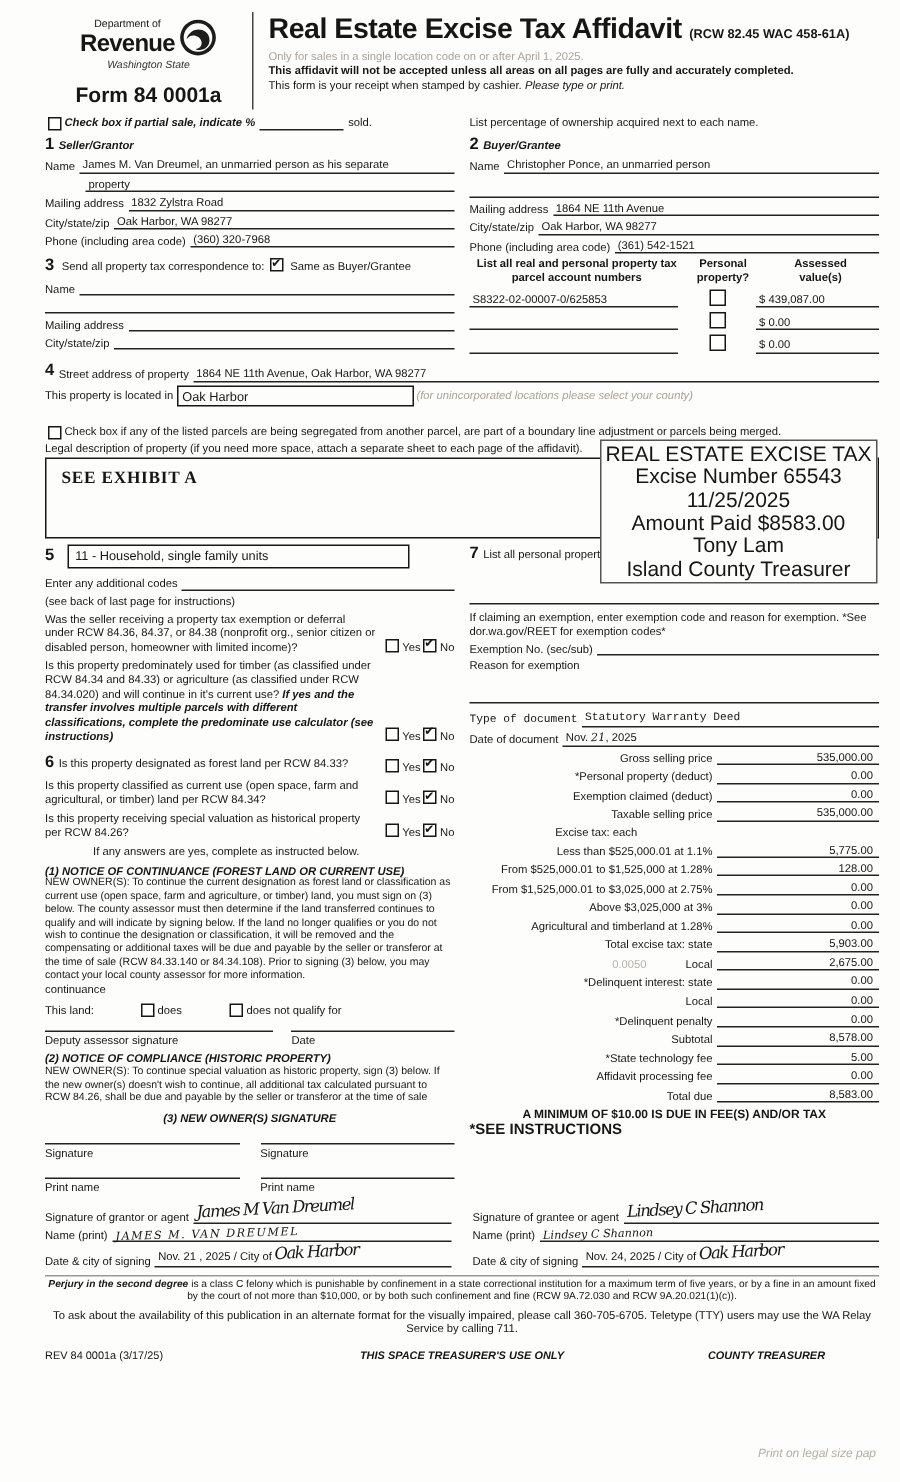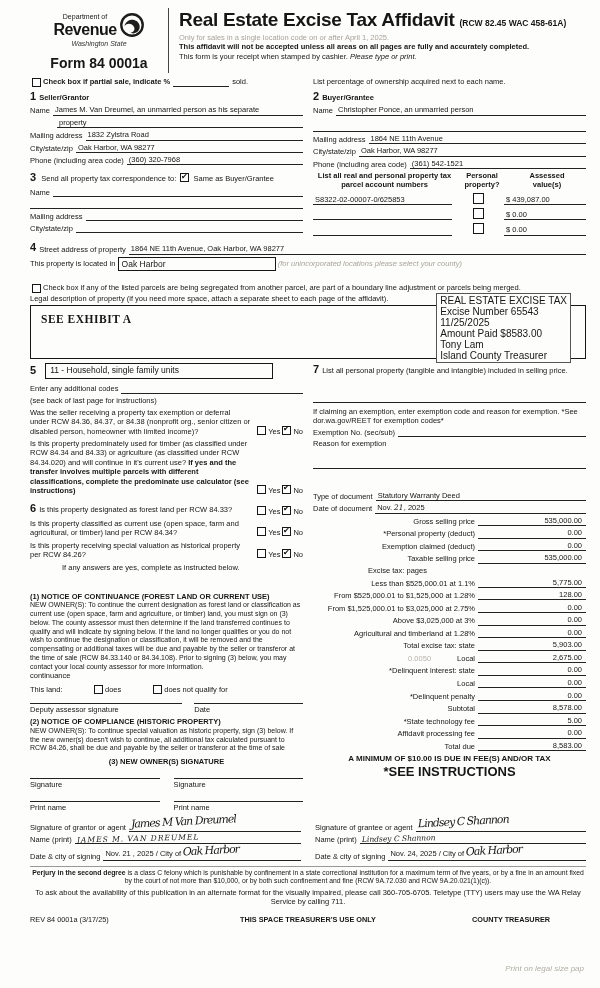--- a/index.html
+++ b/index.html
@@ -15,21 +15,21 @@
   .logo .fn{font-size:14px;font-weight:bold;margin-top:6px;}
   .logorow{display:flex;align-items:center;justify-content:center;gap:2px;}
   .titleblk{border-left:1.5px solid #444;padding-left:10px;flex:1;}
   .t1{font-size:19px;font-weight:bold;letter-spacing:-0.3px;}
   .t1 small{font-size:8.5px;font-weight:bold;letter-spacing:0;}
   .tgray{color:#a9a49c;font-size:7.5px;margin-top:1px;}
   .tbold{font-weight:bold;font-size:7.5px;}
   .tplain{font-size:7.5px;}
   
   .sn{font-size:11px;font-weight:bold;margin-right:3px;}
-  .b{font-weight:bold;}
+  .b{font-weight:bold;font-style:italic;}
   .i{font-style:italic;}
   .gray{color:#a9a49c;}
   .cb{display:inline-block;width:7px;height:7px;border:1px solid #161616;position:relative;
       vertical-align:-1px;margin:0 2px;background:#fff;flex:0 0 auto;}
   .cb.ck::after{content:"✔";position:absolute;top:-2.5px;left:-0.5px;font-size:8px;color:#111;}
   .row{display:flex;align-items:flex-end;margin:2px 0;}
   .fl{flex:1;border-bottom:1px solid #222;min-height:9px;margin-left:3px;padding:0 2px;}
   .cols{display:flex;gap:10px;}
   .col{flex:1;min-width:0;}
   .hw{font-family:"DejaVu Serif",serif;font-style:italic;display:inline-block;transform:rotate(-1.5deg);}
@@ -37,37 +37,37 @@
   
   .ptab .phd{display:flex;font-weight:bold;text-align:center;align-items:flex-end;}
   .ptab .prow{display:flex;align-items:flex-end;margin:3px 0;}
   .pc1{flex:1;}
   .pc2{width:52px;text-align:center;}
   .pc3{width:78px;}
   .pline{border-bottom:1px solid #222;min-height:9px;padding:0 2px;}
   
   .legalbox{border:1px solid #161616;height:52px;position:relative;margin:2px 0 4px 0;}
   .exhibit{font-family:"Liberation Serif",serif;font-weight:bold;font-size:11.5px;padding:6px 0 0 10px;letter-spacing:0.5px;}
-  .stamp{position:absolute;right:14px;top:-13px;background:#fdfdfb;border:1px solid #555;
-         font-size:10px;line-height:1.1;padding:1px 3px;}
+  .stamp{position:absolute;right:0;top:-13px;background:#fdfdfb;border:1px solid #555;
+         text-align:center;font-size:14px;line-height:1.1;padding:1px 3px;}
   
   .locbox{display:inline-block;border:1px solid #161616;width:150px;padding:1px 3px;font-size:8.5px;vertical-align:middle;}
   .codebox{display:inline-block;border:1px solid #161616;width:218px;padding:1.5px 4px;font-size:8.5px;}
   
   .q{display:flex;margin:3px 0;}
   .q .qt{flex:1;}
   .q .yn{white-space:nowrap;margin-left:4px;align-self:flex-end;}
   
   .trow{display:flex;align-items:flex-end;margin:2.2px 0;}
   .tlab{flex:1;text-align:right;padding-right:3px;white-space:nowrap;}
   .tval{width:104px;border-bottom:1px solid #222;text-align:right;padding-right:4px;min-height:9px;}
   .thead{text-align:center;margin:2px 104px 1px 0;}
   .rate{color:#b8b4ac;margin-right:26px;}
   .minnote{font-weight:bold;text-align:center;font-size:8px;margin-top:3px;}
-  .seeinstr{font-weight:bold;text-align:center;font-size:13px;}
+  .seeinstr{font-weight:bold;text-align:left;font-size:10px;}
   
   .s8grid{display:flex;gap:14px;margin-top:1px;}
   .s8col{flex:1;min-width:0;}
   .perjury{font-size:6.8px;margin-top:3px;border-top:1px solid #999;padding-top:2px;text-align:center;}
   .altfmt{font-size:7.5px;text-align:center;margin-top:2px;}
   .footrow{display:flex;align-items:flex-start;margin-top:8px;font-size:7.3px;}
   .printnote{position:absolute;right:16px;bottom:14px;color:#b3afa7;font-style:italic;font-size:8px;}
   .smallp{font-size:7px;}
 </style>
 </head>
@@ -266,21 +266,21 @@
         <span class="yn"><span class="cb"></span><span>Yes</span><span class="cb ck"></span><span>No</span></span>
       </div>
       <div class="q">
         <span class="qt">Is this property classified as current use (open space, farm and agricultural, or timber) land per RCW 84.34?</span>
         <span class="yn"><span class="cb"></span><span>Yes</span><span class="cb ck"></span><span>No</span></span>
       </div>
       <div class="q">
         <span class="qt">Is this property receiving special valuation as historical property per RCW 84.26?</span>
         <span class="yn"><span class="cb"></span><span>Yes</span><span class="cb ck"></span><span>No</span></span>
       </div>
-      <div style="margin:3px 0 20px 0;padding-left:32px;">If any answers are yes, complete as instructed below.</div>
+      <div style="margin:3px 0 4px 0;padding-left:32px;">If any answers are yes, complete as instructed below.</div>
       <div class="b">(1) NOTICE OF CONTINUANCE (FOREST LAND OR CURRENT USE)</div>
       <div class="smallp">NEW OWNER(S): To continue the current designation as forest land or classification as current use (open space, farm and agriculture, or timber) land, you must sign on (3) below. The county assessor must then determine if the land transferred continues  to qualify and will indicate by signing below. If the land no longer qualifies or you do not wish to continue the designation or classification, it will be removed and the compensating or additional taxes will be due and payable by the seller or transferor at the time of sale (RCW 84.33.140 or 84.34.108). Prior to signing (3) below, you may contact your local county assessor for more information.</div>
       <div>continuance</div>
       <div style="display:flex;margin-top:4px;align-items:flex-end;">
         <span style="width:62px;">This land:</span>
         <span class="cb"></span>
           <span>does</span>
         <span style="width:30px;"></span>
         <span class="cb"></span>
           <span>does not qualify for</span>
@@ -310,21 +310,21 @@
       <div style="margin-top:4px;">If claiming an exemption, enter exemption code and reason for exemption. *See dor.wa.gov/REET for exemption codes*</div>
       <div class="row">
           <span>Exemption No. (sec/sub)</span>
           <span class="fl"></span>
         </div>
       <div>Reason for exemption</div>
       <div class="row" style="margin-top:10px;">
           <span class="fl" style="margin-left:0;"></span>
         </div>
 
-      <div class="row" style="margin-top:22px;">
+      <div class="row" style="margin-top:6px;font-family:Liberation Mono, monospace;">
           <span>Type of document</span>
           <span class="fl"><span>Statutory Warranty Deed</span></span>
         </div>
       <div class="row">
           <span>Date of document</span>
           <span class="fl"><span>Nov.</span> <span class="hw">21</span><span>, 2025</span></span>
         </div>
 
       <div class="trow">
           <span class="tlab">Gross selling price</span>
@@ -335,21 +335,21 @@
           <span class="tval">0.00</span>
         </div>
       <div class="trow">
           <span class="tlab">Exemption claimed (deduct)</span>
           <span class="tval">0.00</span>
         </div>
       <div class="trow">
           <span class="tlab">Taxable selling price</span>
           <span class="tval">535,000.00</span>
         </div>
-      <div class="thead">Excise tax: pages</div>
+      <div class="thead">Excise tax: each</div>
       <div class="trow">
           <span class="tlab">Less than $525,000.01 at 1.1%</span>
           <span class="tval">5,775.00</span>
         </div>
       <div class="trow">
           <span class="tlab">From $525,000.01 to $1,525,000 at 1.28%</span>
           <span class="tval">128.00</span>
         </div>
       <div class="trow">
           <span class="tlab">From $1,525,000.01 to $3,025,000 at 2.75%</span>

